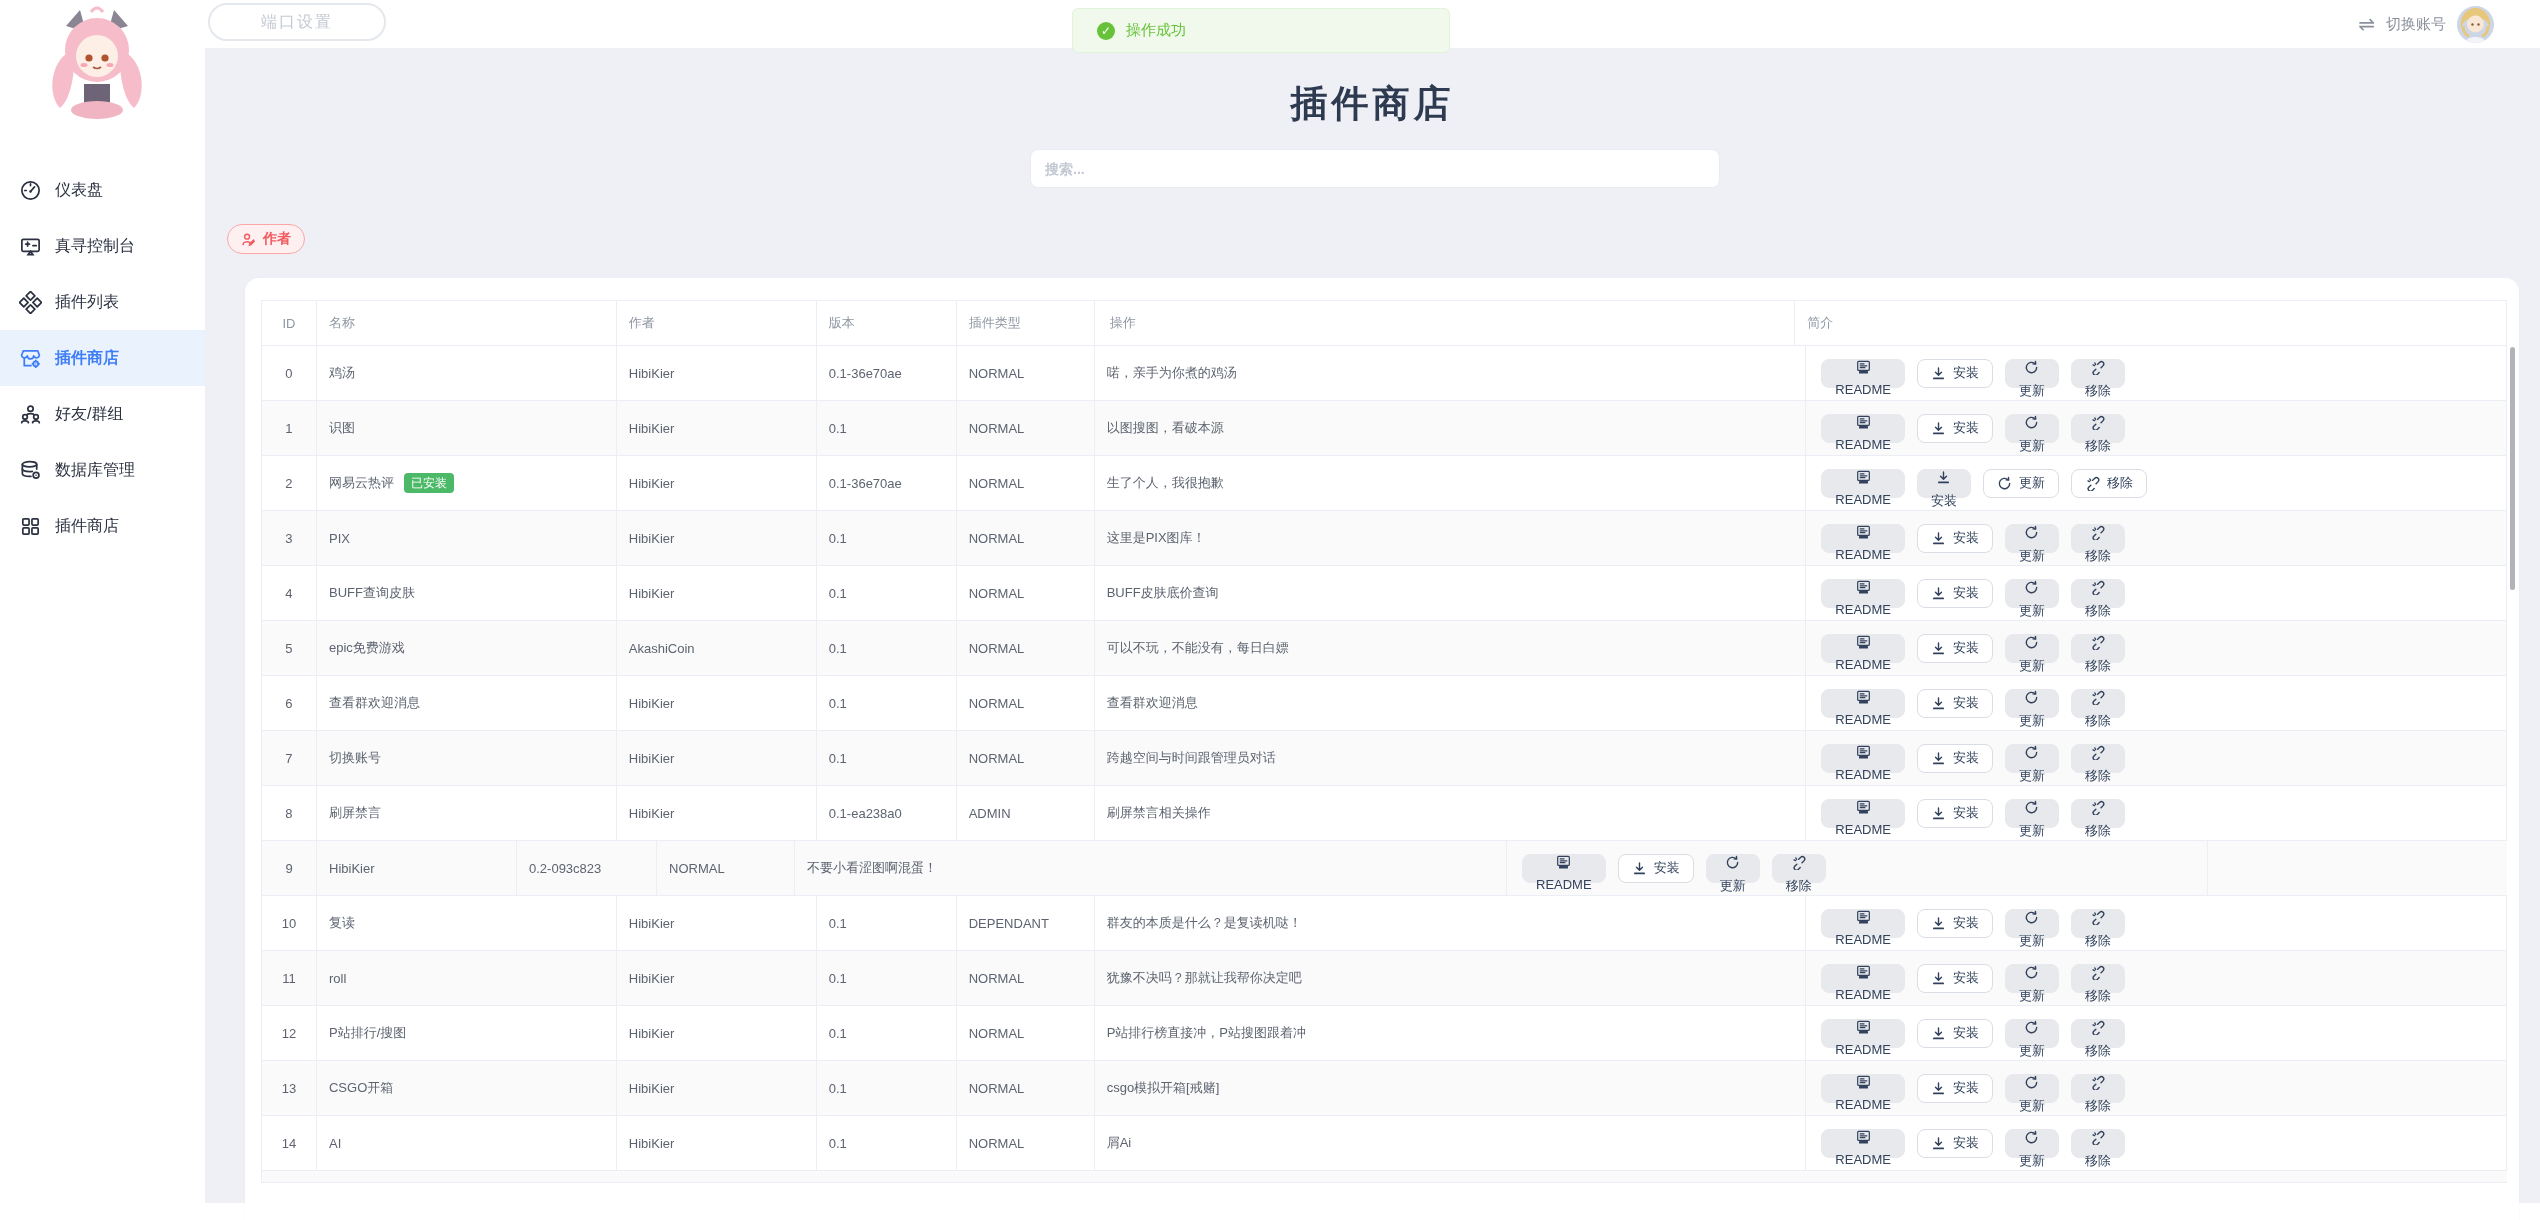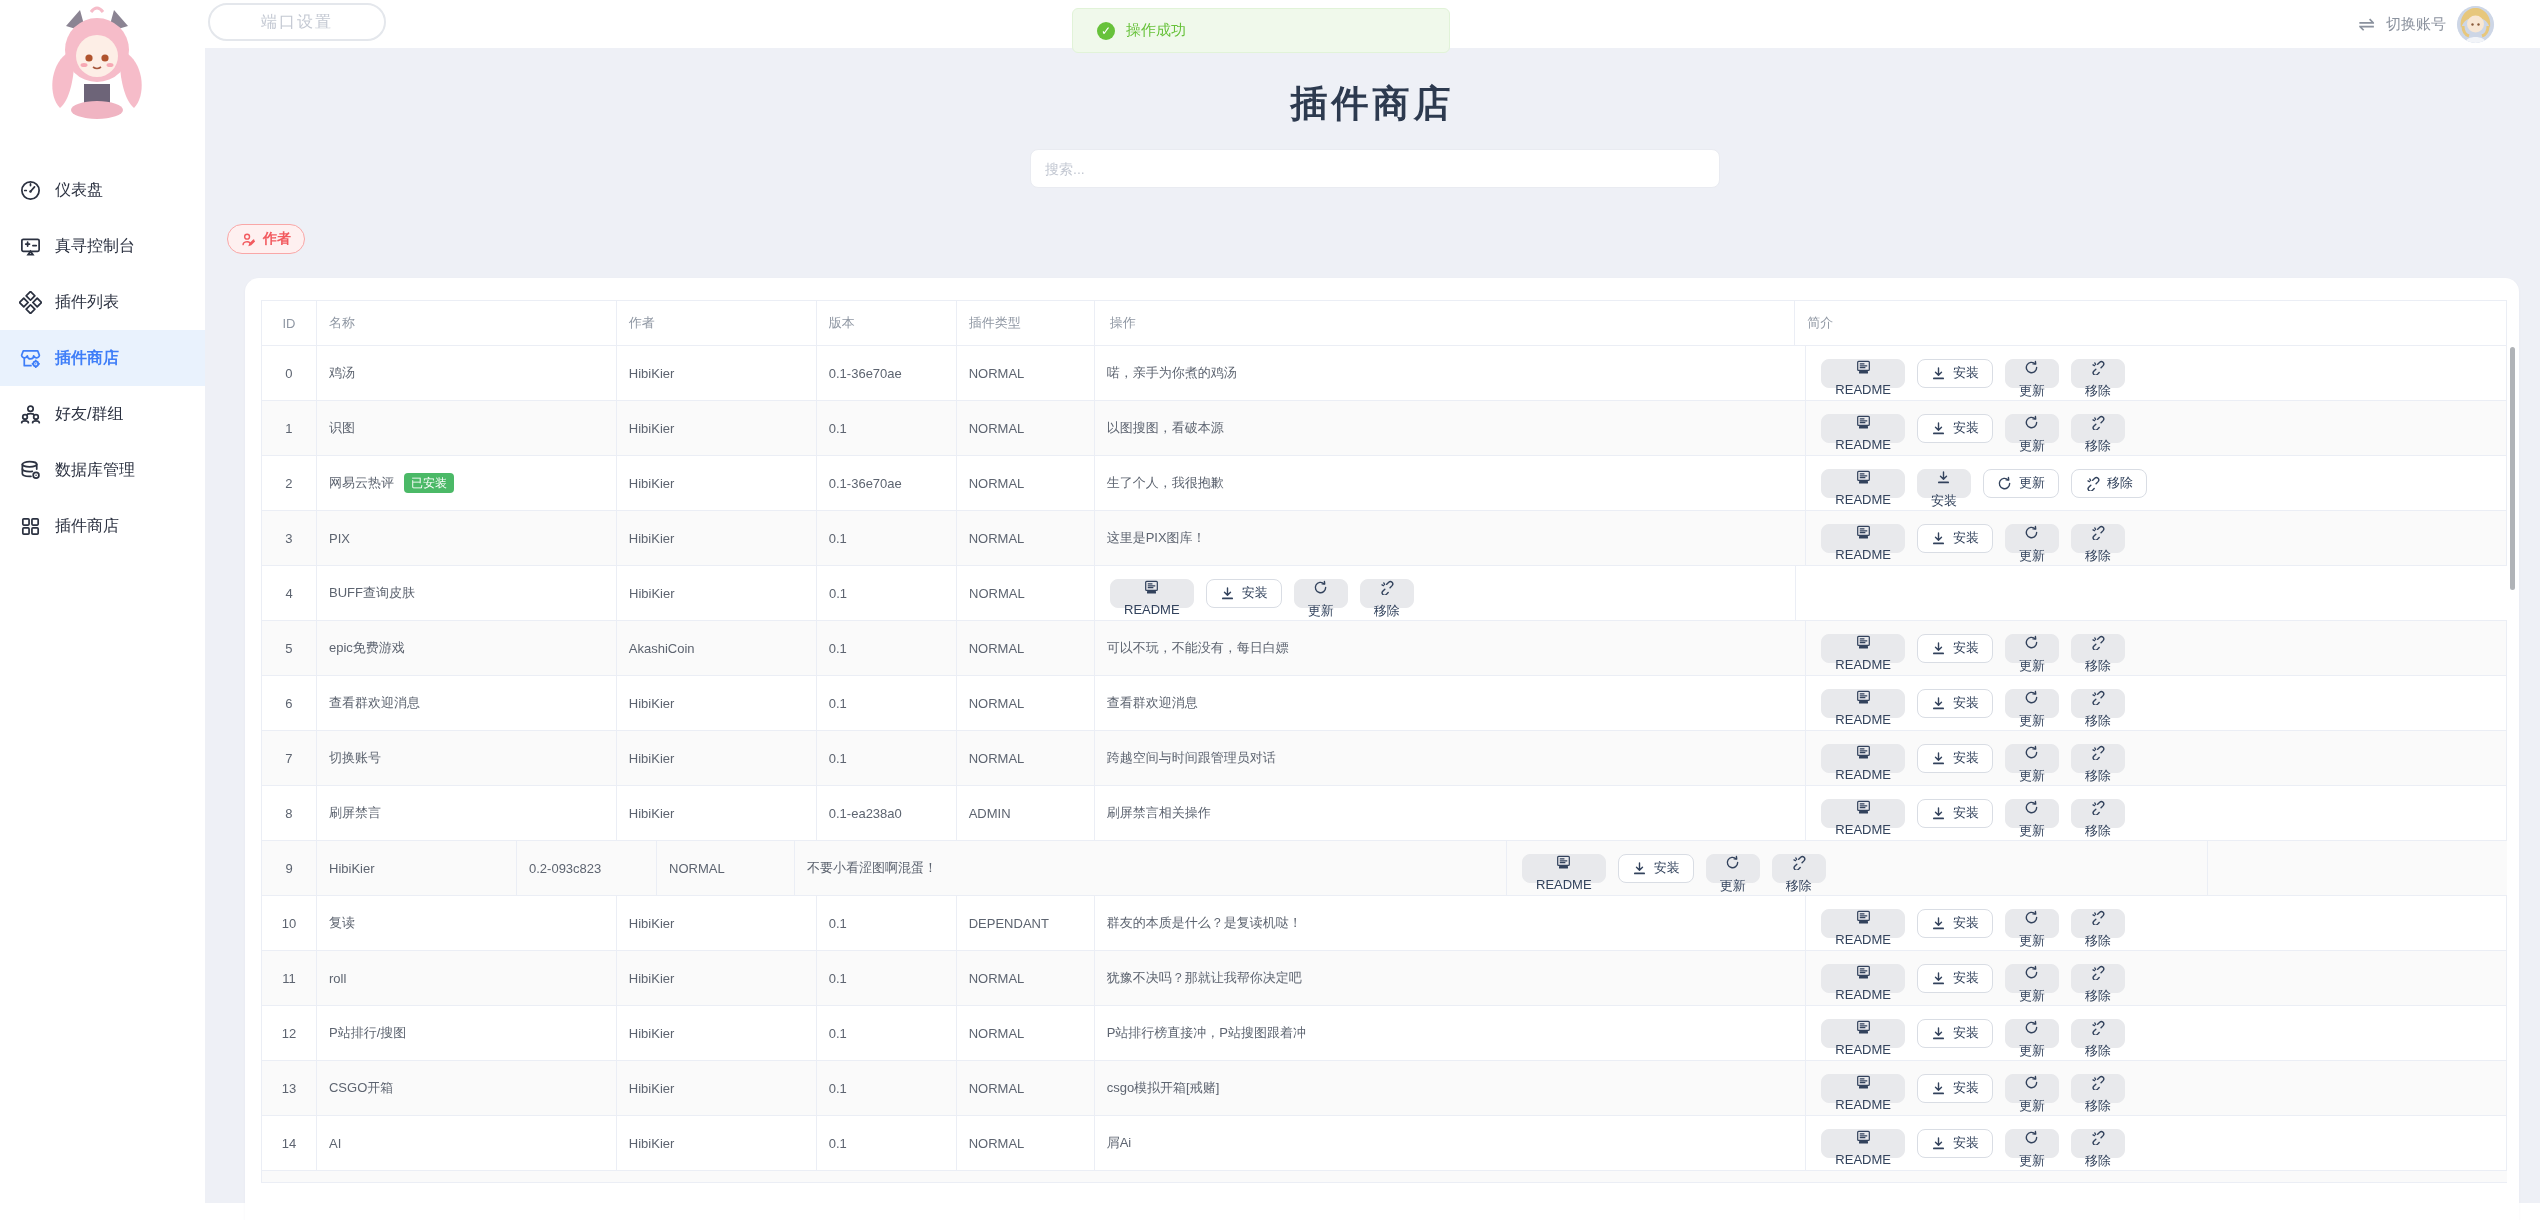--- a/index.html
+++ b/index.html
@@ -21,21 +21,21 @@
   .swap-glyph { font-size:20px; line-height:1; color:#8b929e; }
   .avatar { width:37px; height:37px; border-radius:50%; overflow:hidden; background:#d8e0ee; flex:none; }
 
   
   .toast { position:absolute; left:1072px; top:8px; width:378px; height:45px; background:#f0f9eb; border:1px solid #e1f3d8; border-radius:6px; display:flex; align-items:center; gap:11px; padding-left:24px; color:#67c23a; font-size:15px; z-index:6; }
   .toast-check { width:18px; height:18px; border-radius:50%; background:#67c23a; color:#fff; display:flex; align-items:center; justify-content:center; font-size:12px; flex:none; }
 
   
   .content { position:absolute; left:205px; top:48px; width:2335px; height:1155px; background:#eef0f6; }
   .page-title { position:absolute; top:31px; left:0; width:100%; text-align:center; font-size:37px; font-weight:900; color:#2d3a4f; letter-spacing:4px; }
-  .search { position:absolute; left:825px; top:101px; width:690px; height:39px; background:#fff; border:1px solid #e9ebf1; border-radius:8px; padding:0 14px; font-size:14px; color:#606266; outline:none; }
+  .search { position:absolute; left:825px; top:101px; width:690px; height:39px; background:#fff; border:1px solid #e9ebf1; border-radius:8px; padding:0 14px; font-size:14px; color:#606266; outline:none;font-weight:bold; }
   .search::placeholder { color:#c3c8d2; }
   .author-btn { position:absolute; left:22px; top:176px; height:30px; padding:0 13px; border:1px solid #f9a7a7; background:#fef0f0; color:#f25a5f; border-radius:15px; display:inline-flex; align-items:center; gap:7px; font-size:14px; font-weight:bold; cursor:pointer; }
   .author-btn svg { width:15px; height:15px; }
 
   
   .card { position:absolute; left:40px; top:230px; width:2274px; height:1016px; background:#fff; border-radius:14px; box-shadow:0 1px 3px rgba(40,50,80,.04); }
   .table { position:absolute; left:16px; top:22px; width:2246px; border-top:1px solid #ebeef5; border-left:1px solid #ebeef5; }
   .row { display:flex; border-bottom:1px solid #ebeef5; min-height:55px; background:#fff; }
   .row.header { min-height:45px; }
   .row.odd { background:#fafafa; }
@@ -372,20 +372,21 @@
   </div>
           <div class="row even">
     <div class="cell c-id">4</div>
     <div class="cell c-name">
       <span>BUFF查询皮肤</span>
 
     </div>
     <div class="cell c-author">HibiKier</div>
     <div class="cell c-version">0.1</div>
     <div class="cell c-type">NORMAL</div>
+    <div class="cell c-desc">BUFF皮肤底价查询</div>
     <div class="cell c-ops">
       <button class="btn gray">
         <svg viewBox="0 0 16 16" fill="none" stroke="currentColor" stroke-width="1.3">
           <rect x="1.8" y="1.5" width="12.4" height="9.5" rx="1"></rect>
                   <path d="M4 4.2h5M4 6.2h8M4 8.2h6"></path>
           <rect x="3.2" y="11.8" width="9.6" height="2.7" rx="0.6" fill="currentColor" stroke="none"></rect>
         </svg>
         <span>README</span>
       </button>
       <button class="btn btn-install white">

